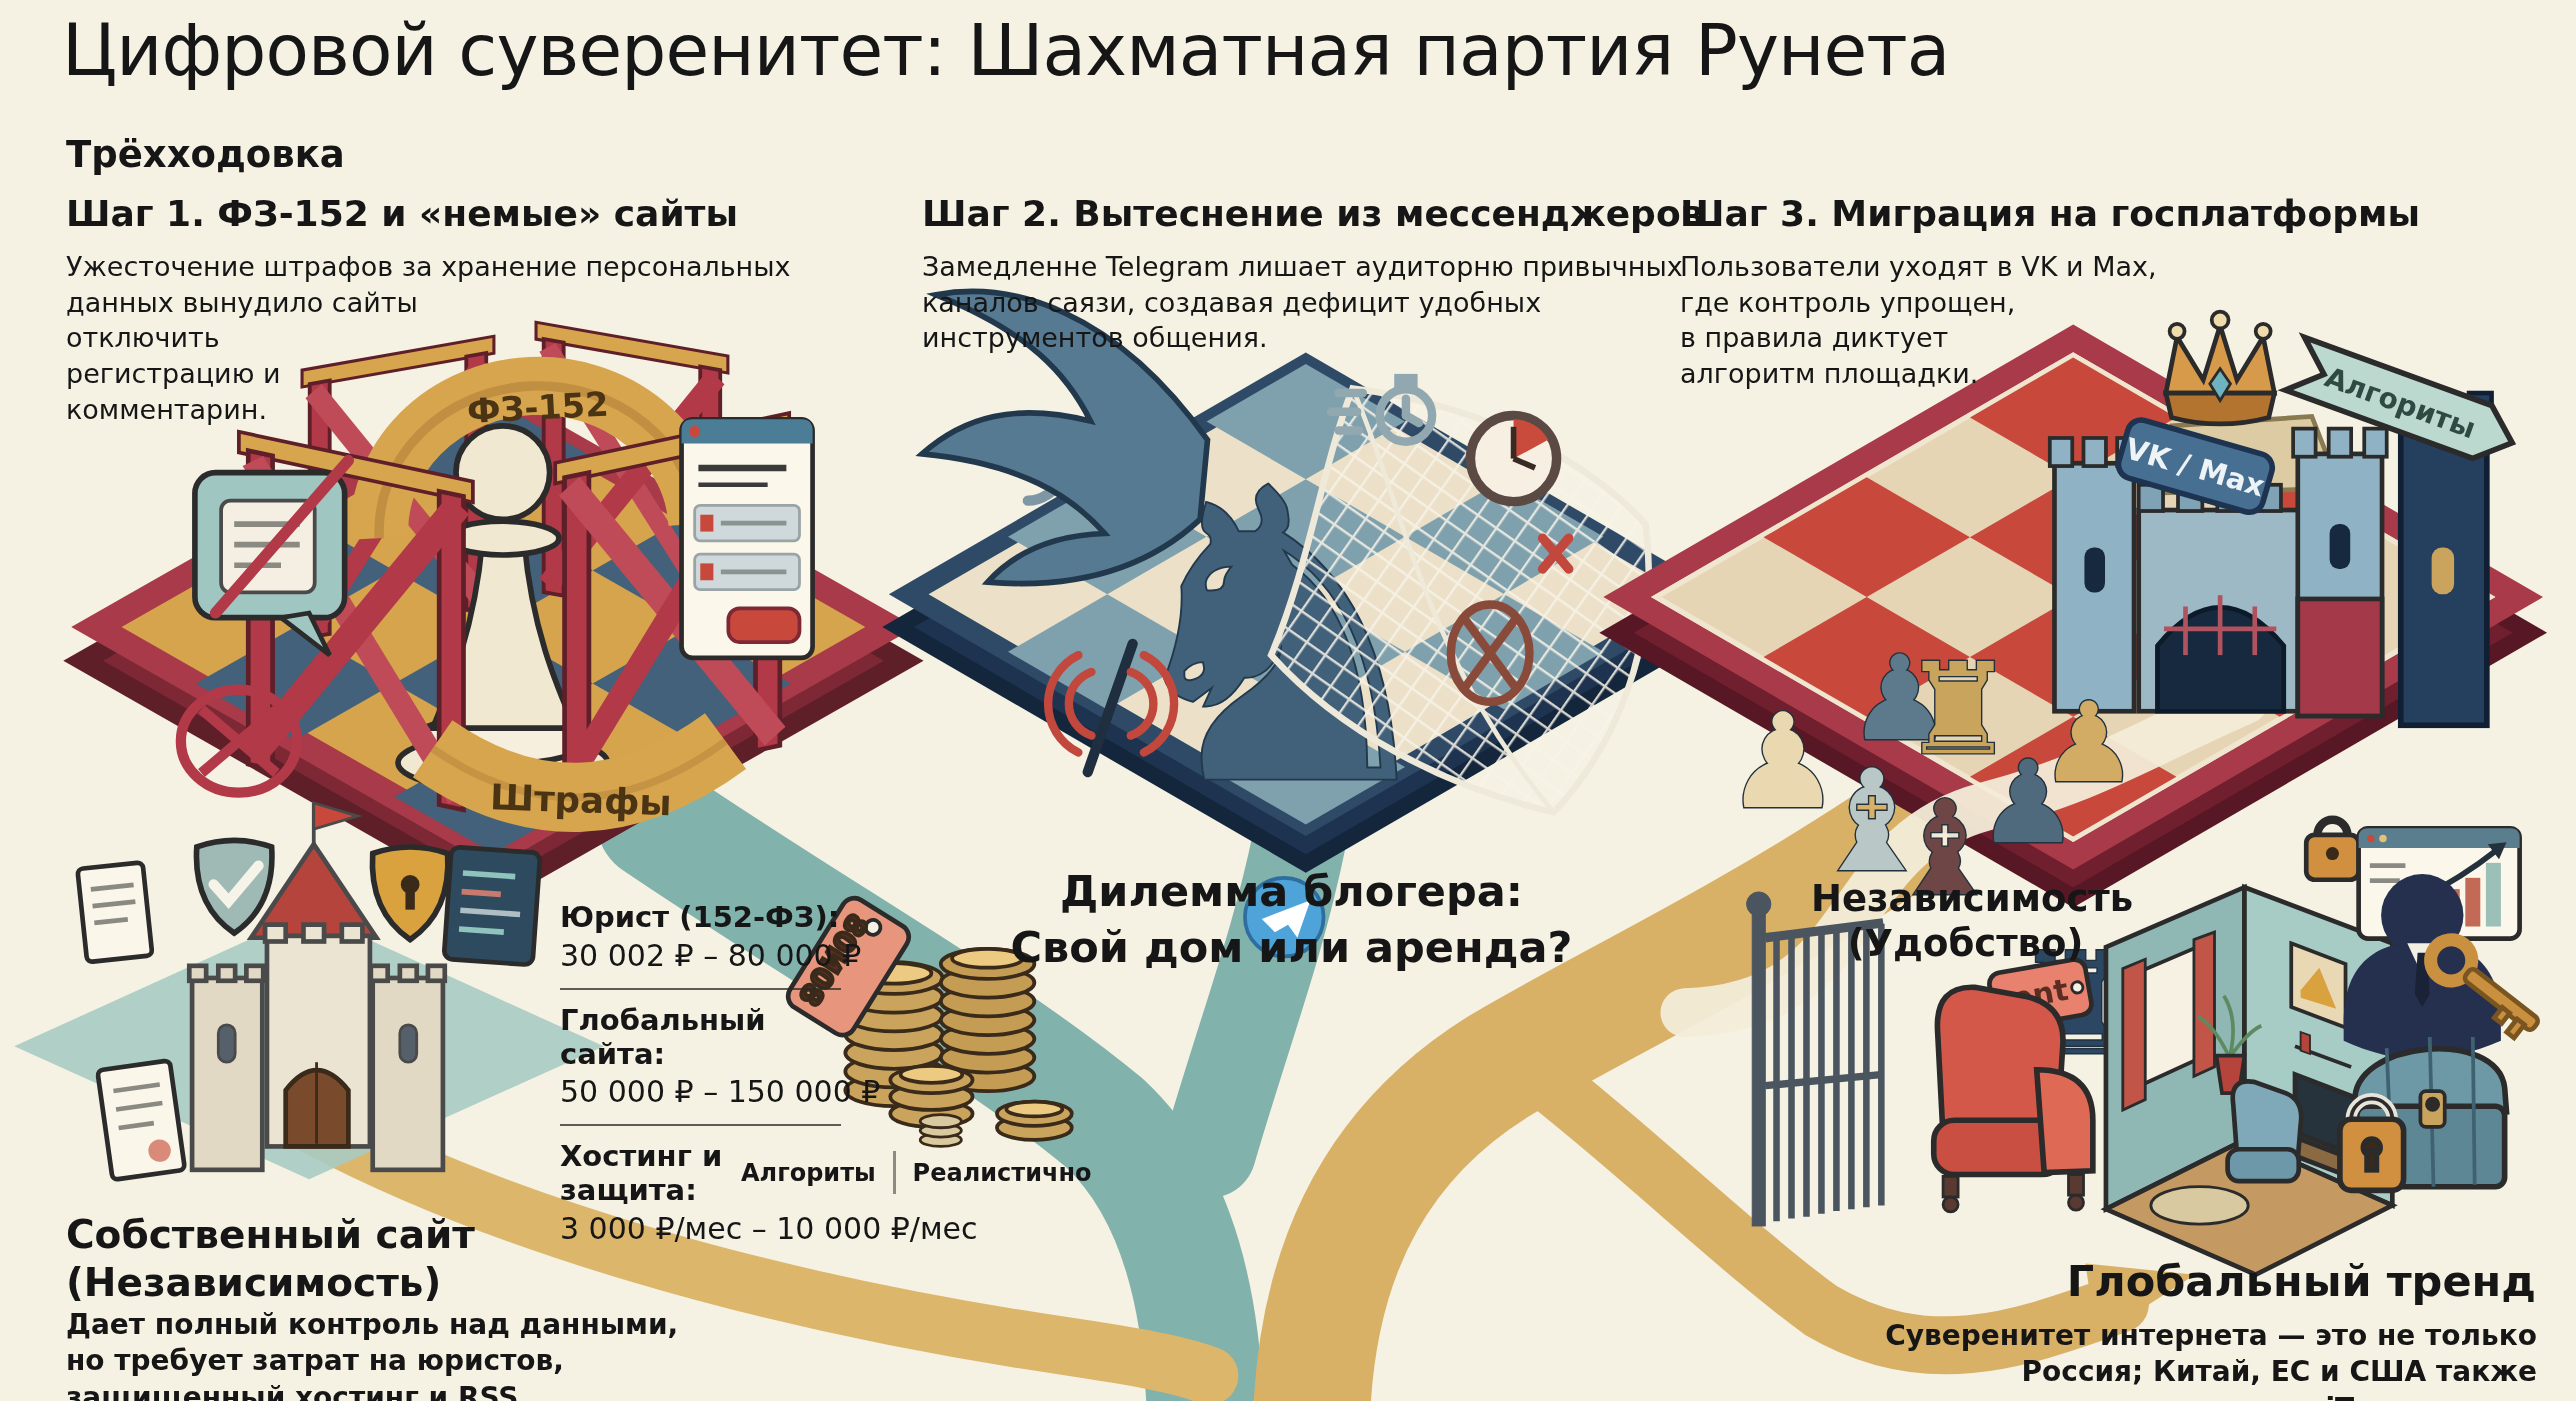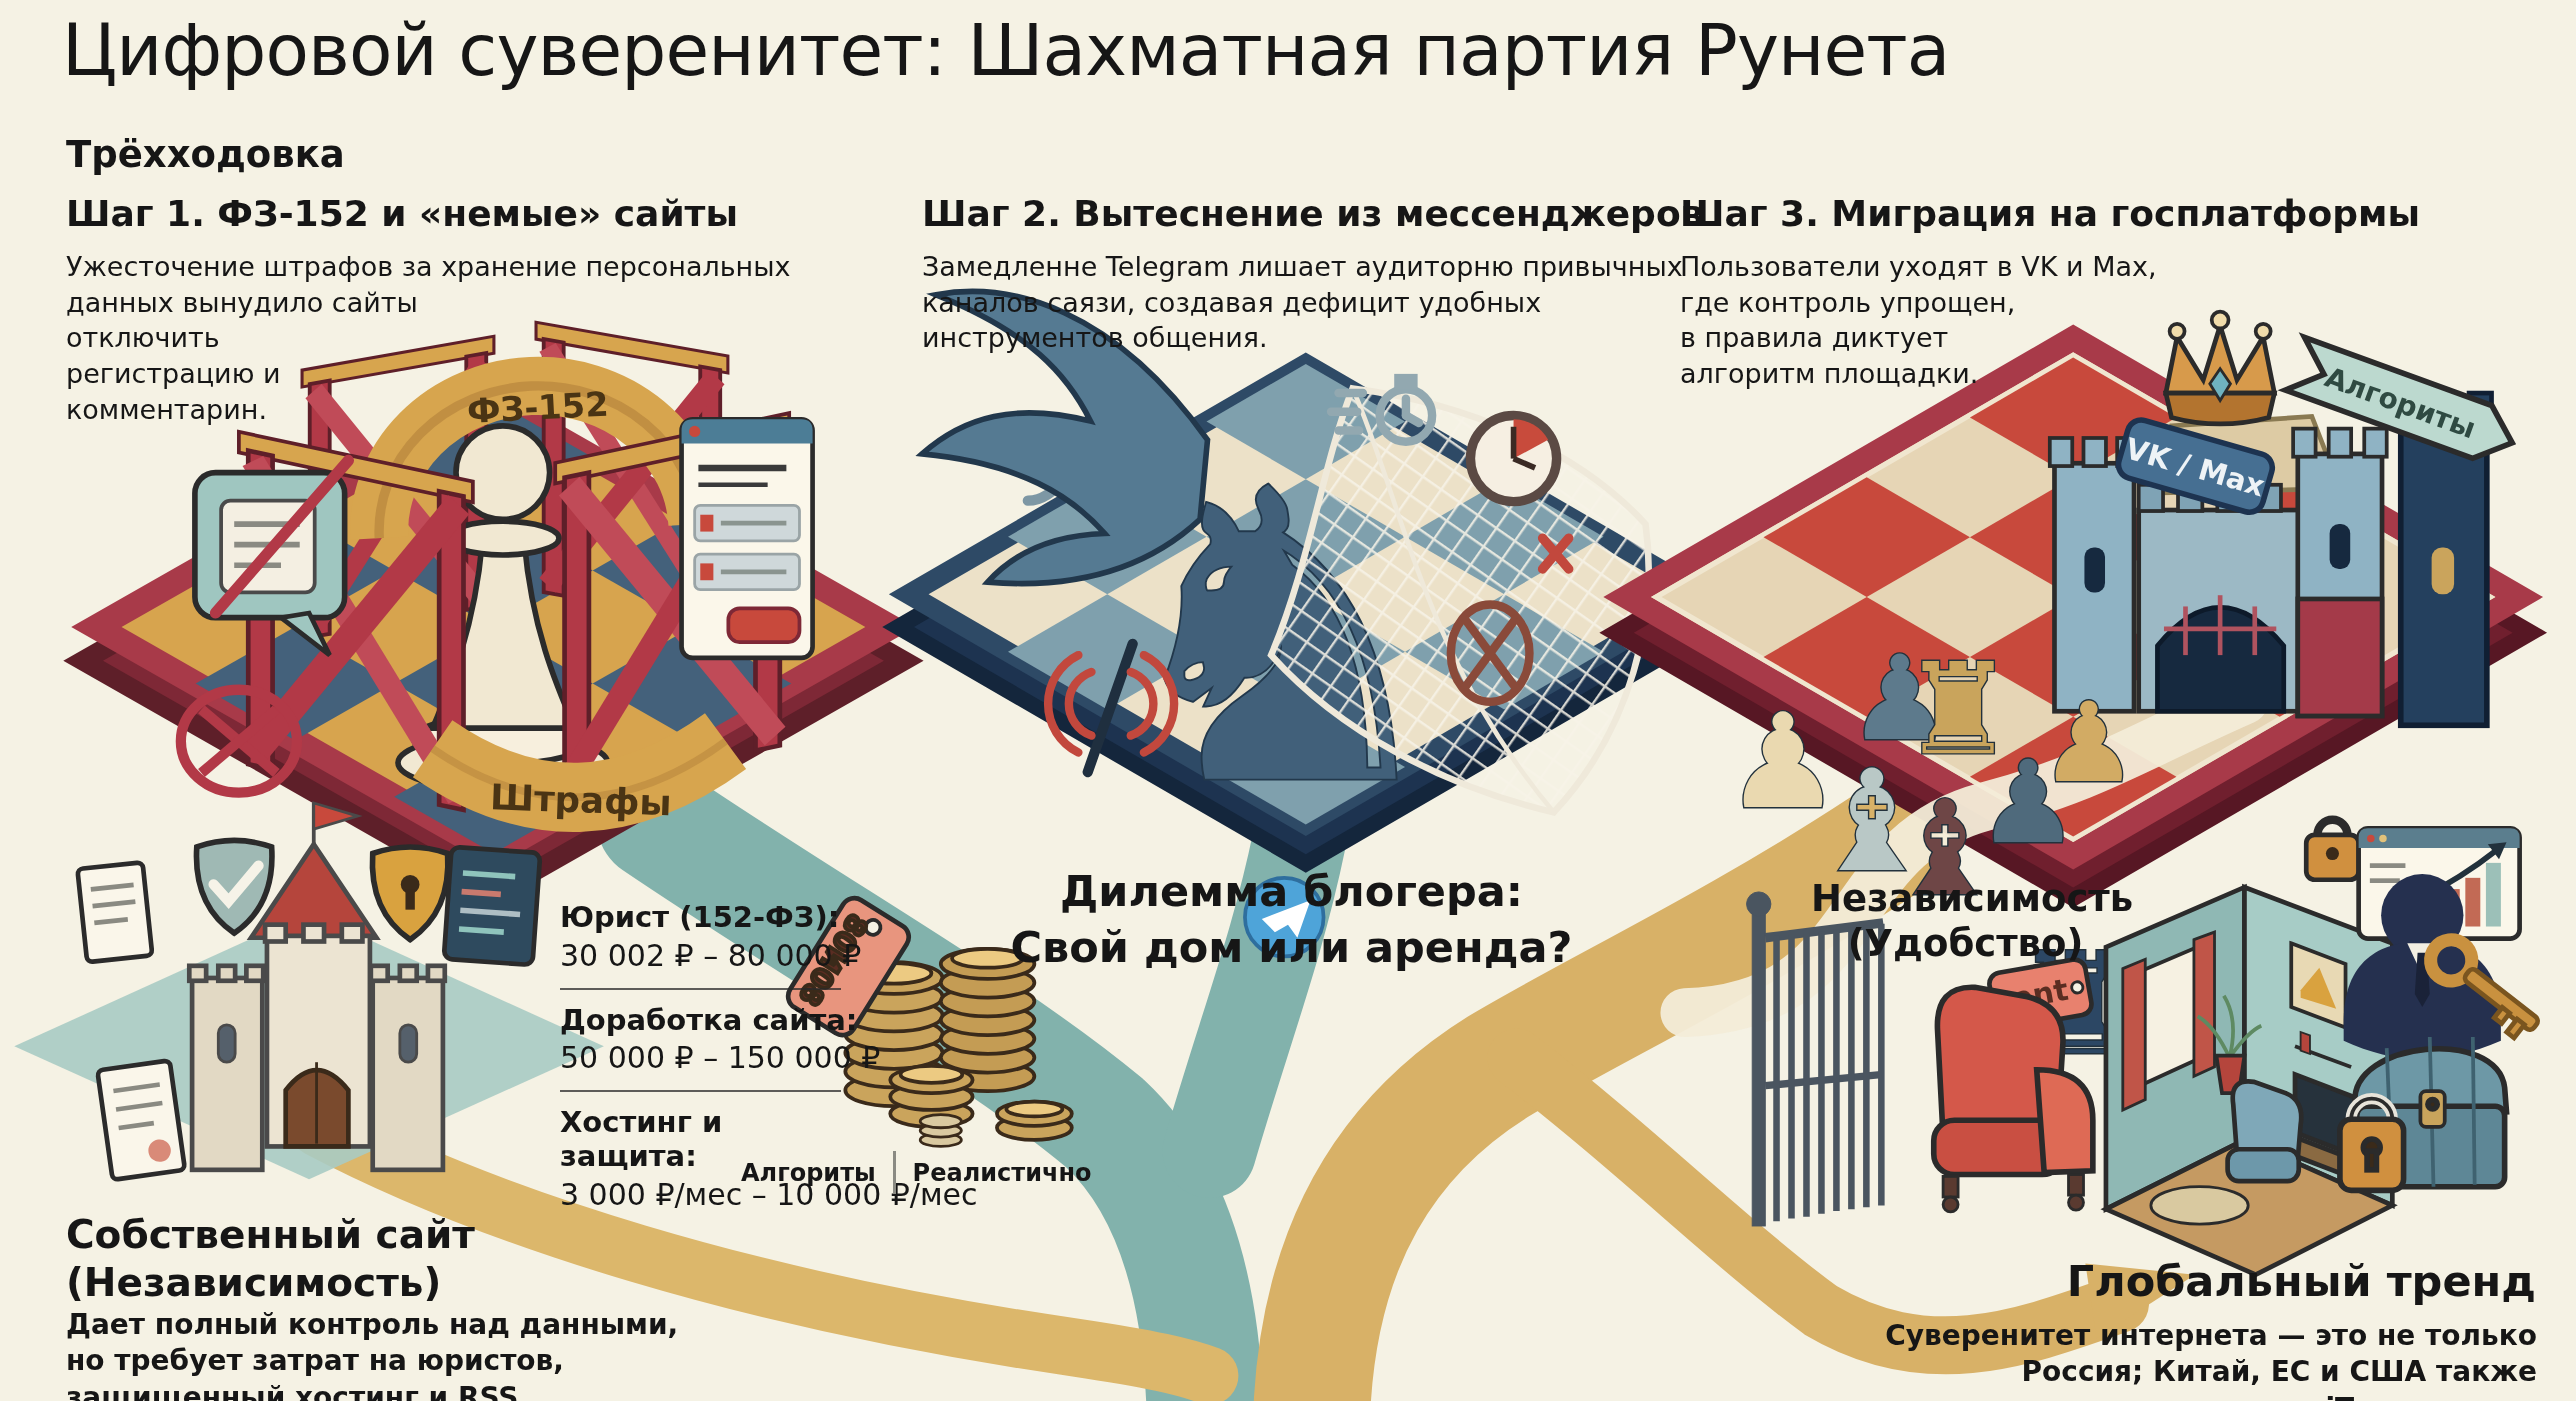--- a/index.html
+++ b/index.html
@@ -561,21 +561,21 @@
 <div class="abs dilemma">Дилемма блогера:
 Свой дом или аренда?</div>
 
 <div class="abs costs">
   <div class="cost-item">
     <div class="cost-label">Юрист (152-ФЗ):</div>
     <div class="cost-value">30 002 ₽ – 80 000 ₽</div>
   </div>
   <hr class="cost-divider">
   <div class="cost-item">
-    <div class="cost-label">Доработка сайта:</div>
+    <div class="cost-label">Глобальный сайта:</div>
     <div class="cost-value">50 000 ₽ – 150 000 ₽</div>
   </div>
   <hr class="cost-divider">
   <div class="cost-item">
     <div class="cost-label">Хостинг и защита:</div>
     <div class="cost-value">3 000 ₽/мес – 10 000 ₽/мес</div>
   </div>
 </div>
 
 <div class="abs legend">

